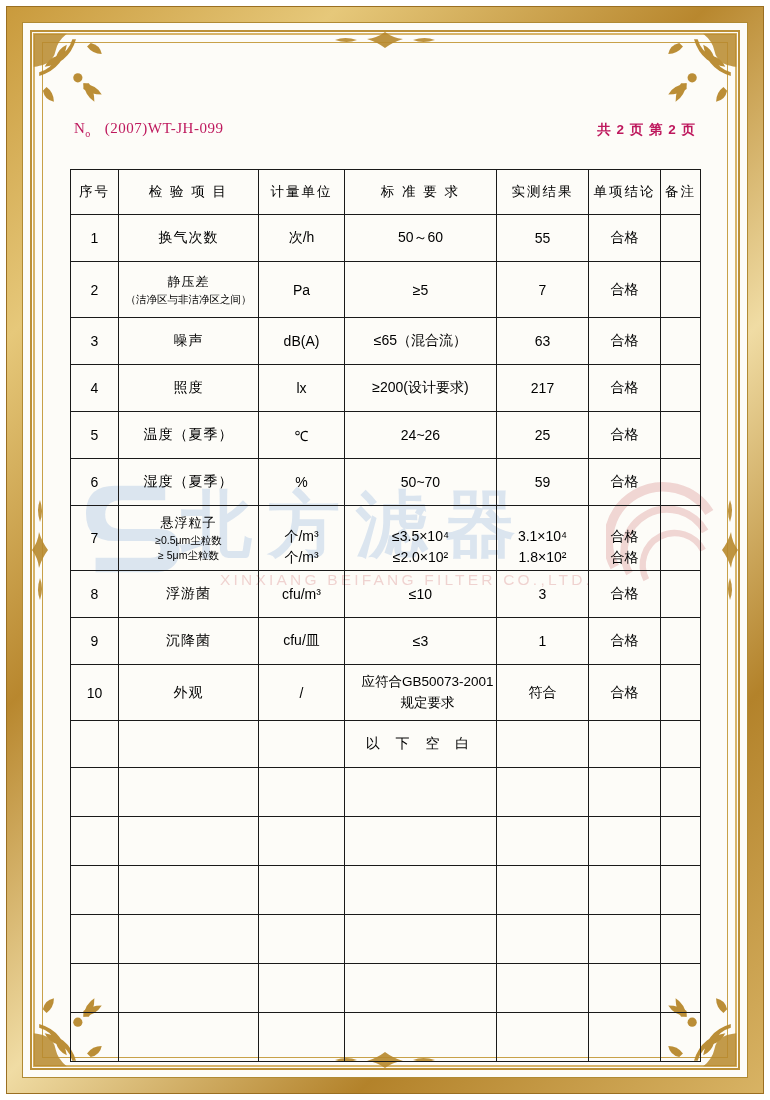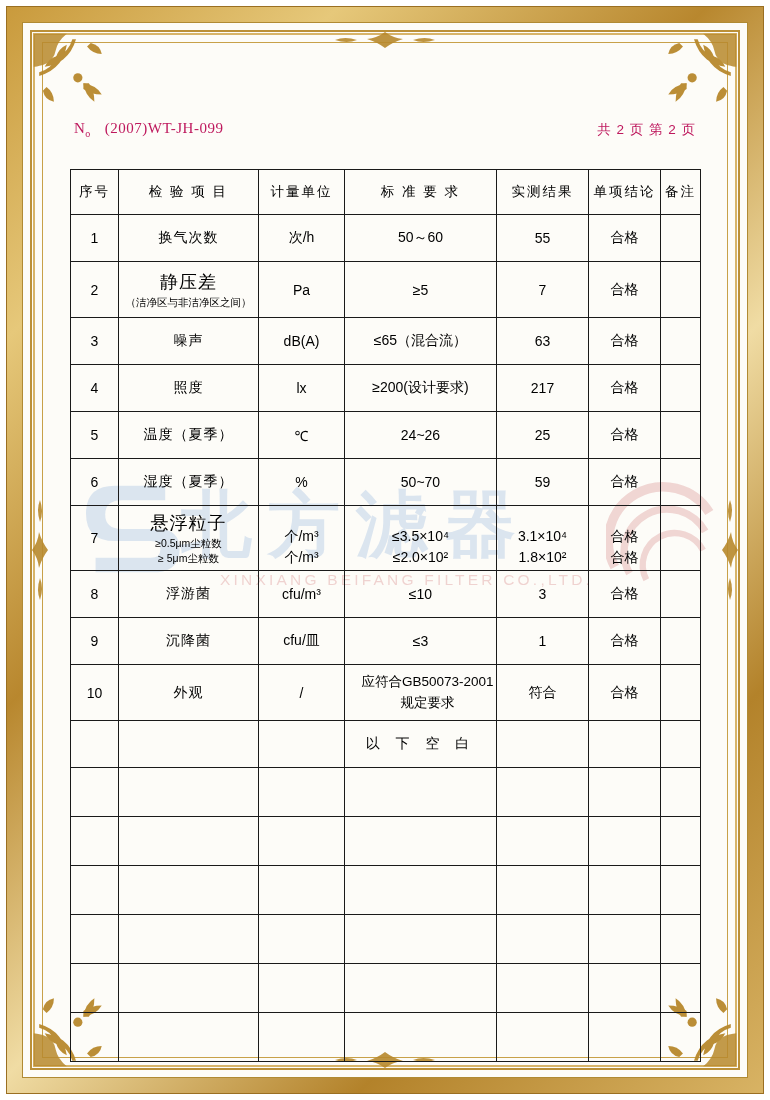--- a/index.html
+++ b/index.html
@@ -95,20 +95,21 @@
   }
   .doc-no .sub {
     font-size: 10px;
     vertical-align: sub;
   }
   .doc-no .val { margin-left: 14px; }
   .page-info {
     font-size: 13.5px;
     font-family: "Liberation Sans", sans-serif;
     letter-spacing: 1px;
+    font-weight: bold;
   }
 
   table.report {
     border-collapse: collapse;
     width: 630px;
     table-layout: fixed;
     background: transparent;
     margin-top: 24px;
   }
   table.report td, table.report th {
@@ -133,21 +134,21 @@
   }
   .col-no      { width: 48px; }
   .col-item    { width: 140px; }
   .col-unit    { width: 86px; }
   .col-std     { width: 152px; }
   .col-res     { width: 92px; }
   .col-concl   { width: 72px; }
   .col-remark  { width: 40px; }
 
   .r-main { height: 47px; }
-  .item-main { font-size: 18px; letter-spacing: 1px; }
+  .item-main { font-size: 13px; letter-spacing: 1px; }
   .item-sub {
     display: block;
     font-size: 10.5px;
     line-height: 1.35;
     letter-spacing: 0;
     margin-top: 1px;
   }
   .sub { font-size: 9.5px; vertical-align: sub; }
   .two-line { line-height: 1.5; font-size: 12.5px; }
   .two-line div { white-space: nowrap; }

